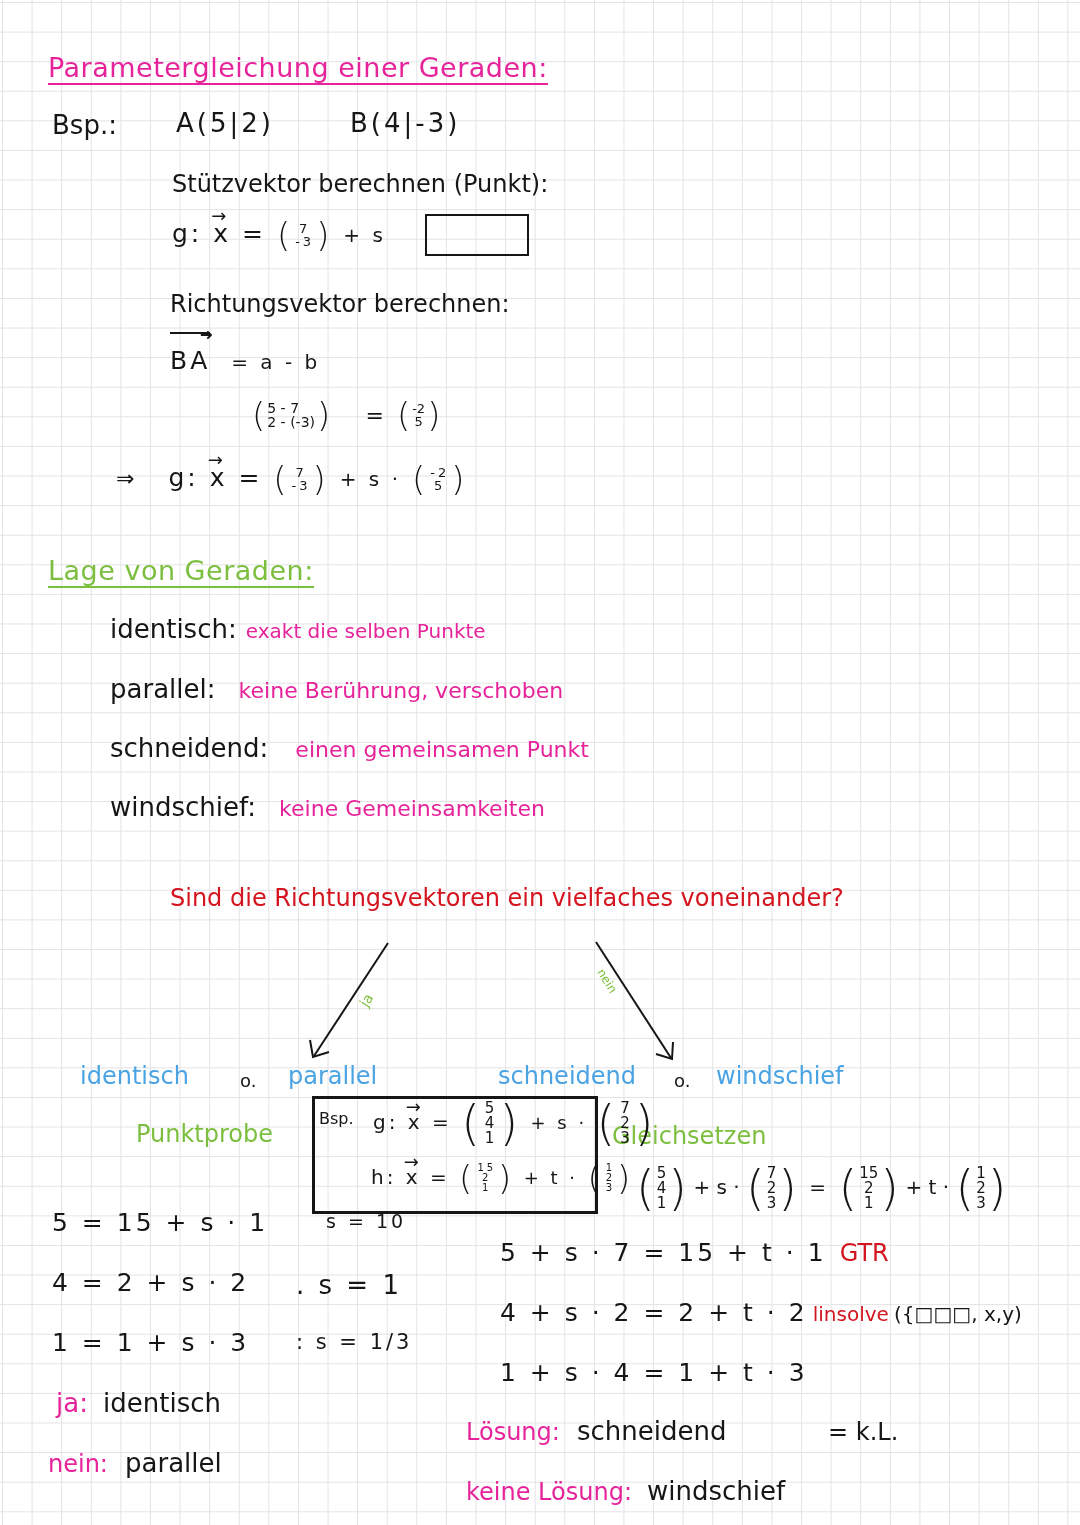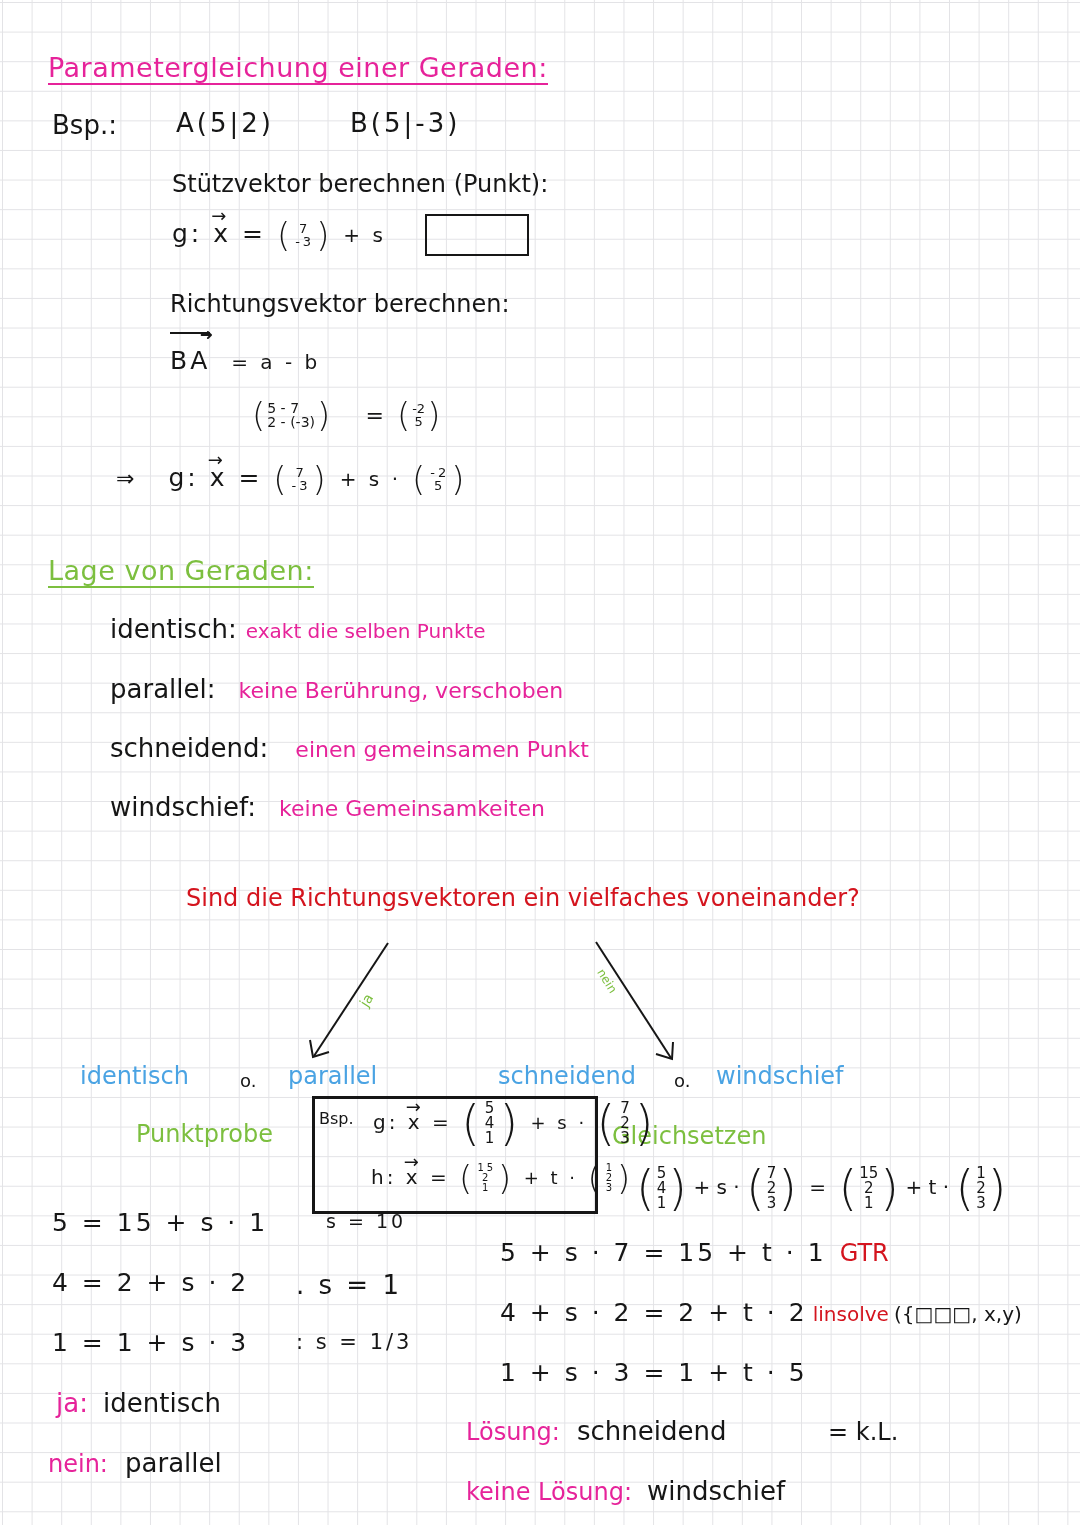--- a/index.html
+++ b/index.html
@@ -44,21 +44,21 @@
   .blank-box { display: inline-block; width: 100px; height: 38px; border: 2.5px solid #161616; vertical-align: middle; margin-left: 28px; }
   .example-box { position: absolute; left: 312px; top: 1096px; width: 280px; height: 112px; border: 3px solid #161616; }
 </style>
 </head>
 <body>
 
 <div class="abs pink h1 hu-pink" style="left:48px; top:52px;">Parametergleichung einer Geraden:</div>
 
 <div class="abs t26" style="left:52px; top:110px;">Bsp.:</div>
 <div class="abs t26" style="left:176px; top:108px; letter-spacing:3px;">A(5|2)</div>
-<div class="abs t26" style="left:350px; top:108px; letter-spacing:3px;">B(5|-3)</div>
+<div class="abs t26" style="left:350px; top:108px; letter-spacing:3px;">B(4|-3)</div>
 
 <div class="abs t24" style="left:172px; top:170px;">Stützvektor berechnen (Punkt):</div>
 
 <div class="abs math" style="left:172px; top:214px;">
   <span>g:</span>
   <span class="vecx">x</span>
   <span>=</span>
   <span class="vec sm">
     <span class="par">(</span>
     <span class="col">
@@ -138,21 +138,21 @@
 </div>
 <div class="abs" style="left:110px; top:733px;">
   <span class="t26 black">schneidend:</span>
   <span class="t22 pink" style="margin-left:22px;">einen gemeinsamen Punkt</span>
 </div>
 <div class="abs" style="left:110px; top:792px;">
   <span class="t26 black">windschief:</span>
   <span class="t22 pink" style="margin-left:18px;">keine Gemeinsamkeiten</span>
 </div>
 
-<div class="abs red t24" style="left:170px; top:884px;margin-left:16px;">Sind die Richtungsvektoren ein vielfaches voneinander?</div>
+<div class="abs red t24" style="left:170px; top:884px;">Sind die Richtungsvektoren ein vielfaches voneinander?</div>
 
 <svg class="abs" style="left:0; top:0;" width="1080" height="1525">
   <line x1="388" y1="943" x2="314" y2="1056" stroke="#161616" stroke-width="2"></line>
   <polyline points="310,1040 313,1057 329,1052" fill="none" stroke="#161616" stroke-width="2"></polyline>
   <line x1="596" y1="942" x2="671" y2="1058" stroke="#161616" stroke-width="2"></line>
   <polyline points="656,1054 672,1059 673,1042" fill="none" stroke="#161616" stroke-width="2"></polyline>
 </svg>
 <div class="abs green" style="left:360px; top:992px; font-size:14px; transform:rotate(-58deg);">ja</div>
 <div class="abs green" style="left:594px; top:974px; font-size:12px; transform:rotate(58deg);">nein</div>
 
@@ -280,21 +280,21 @@
 <div class="abs" style="left:500px; top:1238px;">
   <span class="math">5 + s · 7 = 15 + t · 1</span>
   <span class="t24 red" style="margin-left:8px;">GTR</span>
 </div>
 <div class="abs" style="left:500px; top:1298px;">
   <span class="math">4 + s · 2 = 2 + t · 2</span>
   <span class="t20 red" style="">linsolve</span>
   <span class="t20 black">({□□□, x,y)</span>
 </div>
 <div class="abs" style="left:500px; top:1358px;">
-  <span class="math">1 + s · 3 = 1 + t · 5</span>
+  <span class="math">1 + s · 4 = 1 + t · 3</span>
 </div>
 
 <div class="abs" style="left:466px; top:1416px;">
   <span class="t24 pink">Lösung:</span>
   <span class="t26 black" style="margin-left:12px;">schneidend</span>
 </div>
 <div class="abs t24 black" style="left:828px; top:1418px;">= k.L.</div>
 <div class="abs" style="left:466px; top:1476px;">
   <span class="t24 pink">keine Lösung:</span>
   <span class="t26 black" style="margin-left:10px;">windschief</span>

